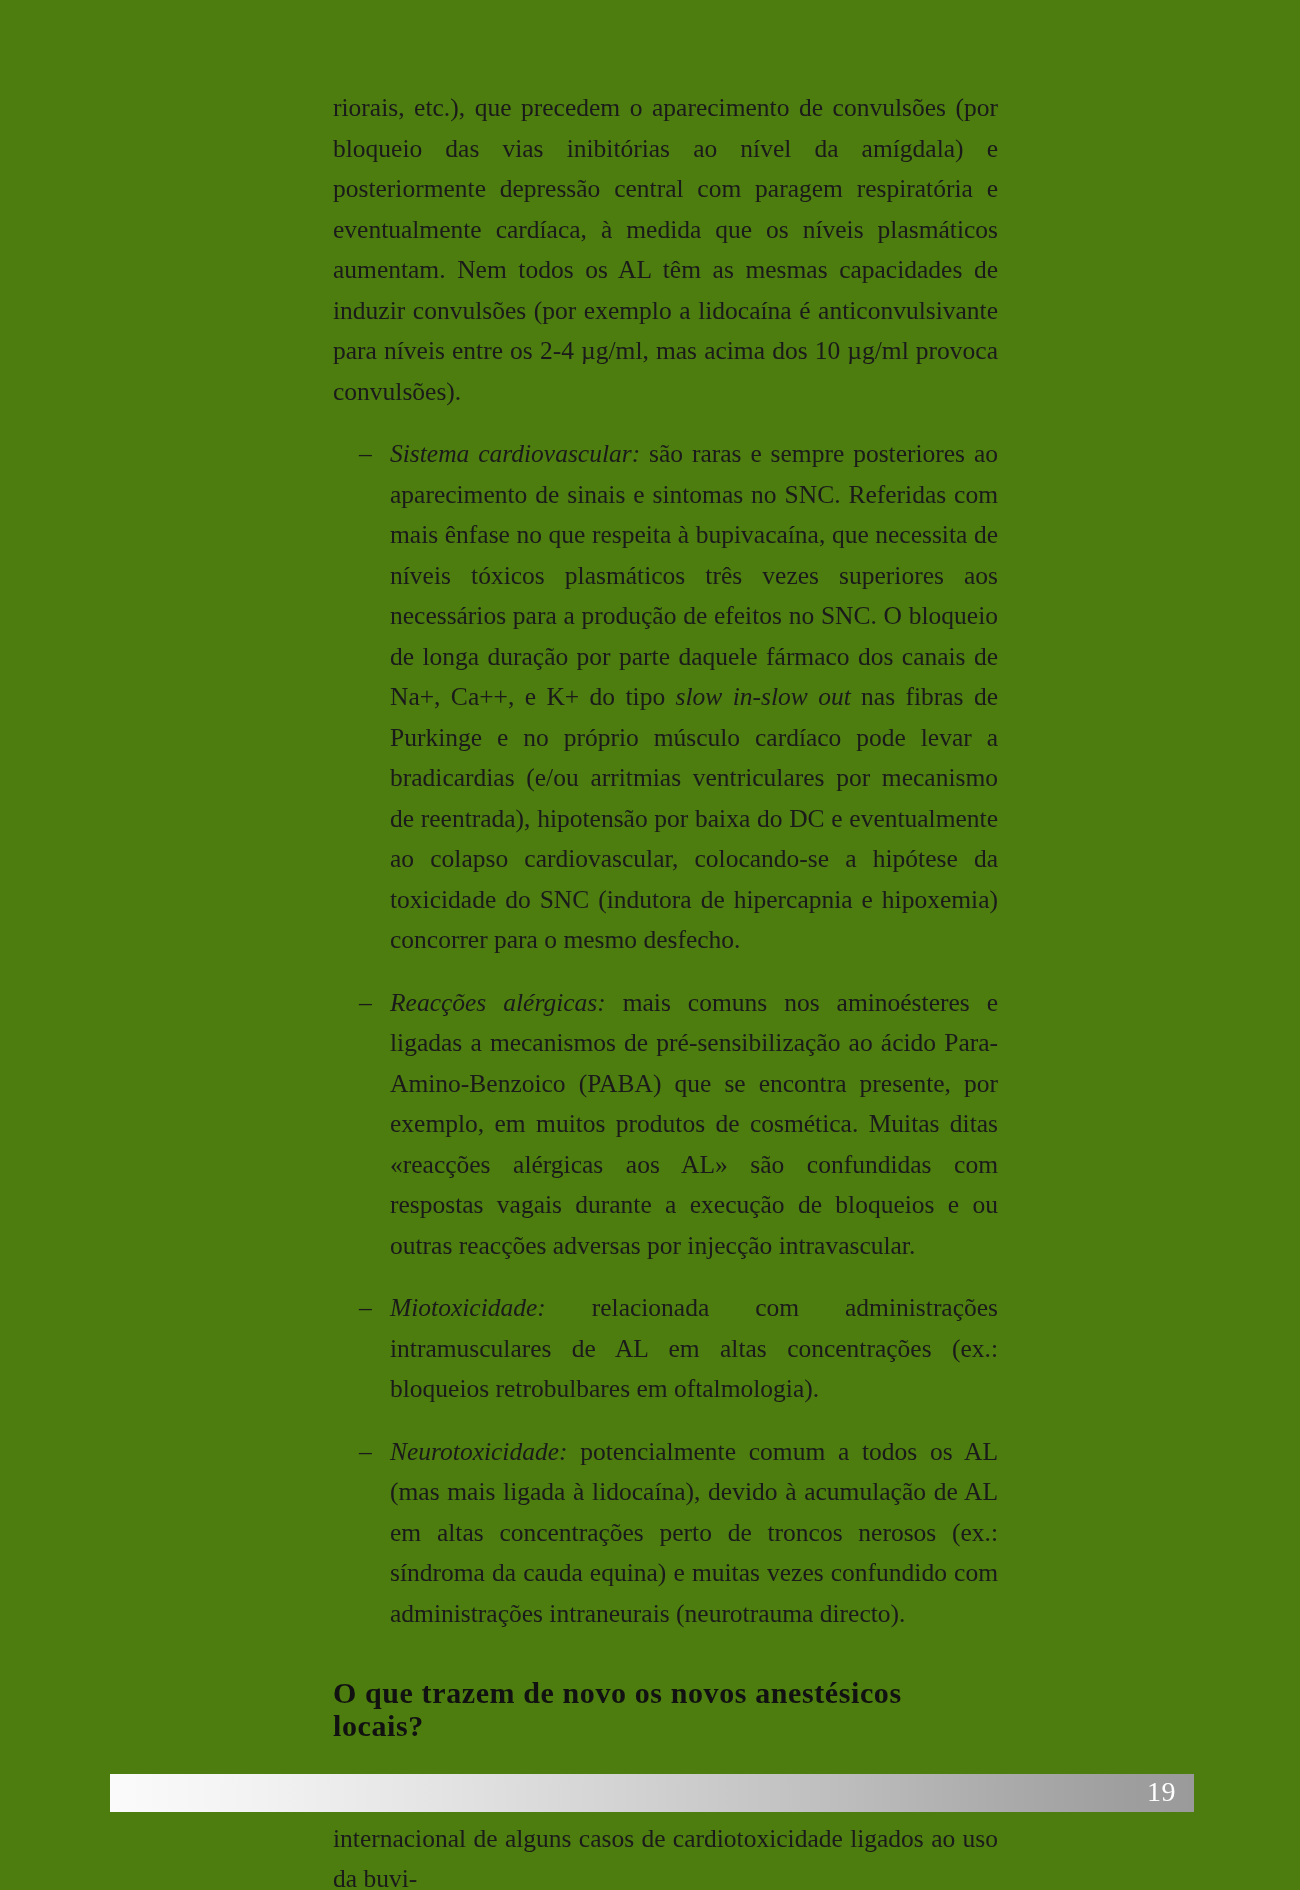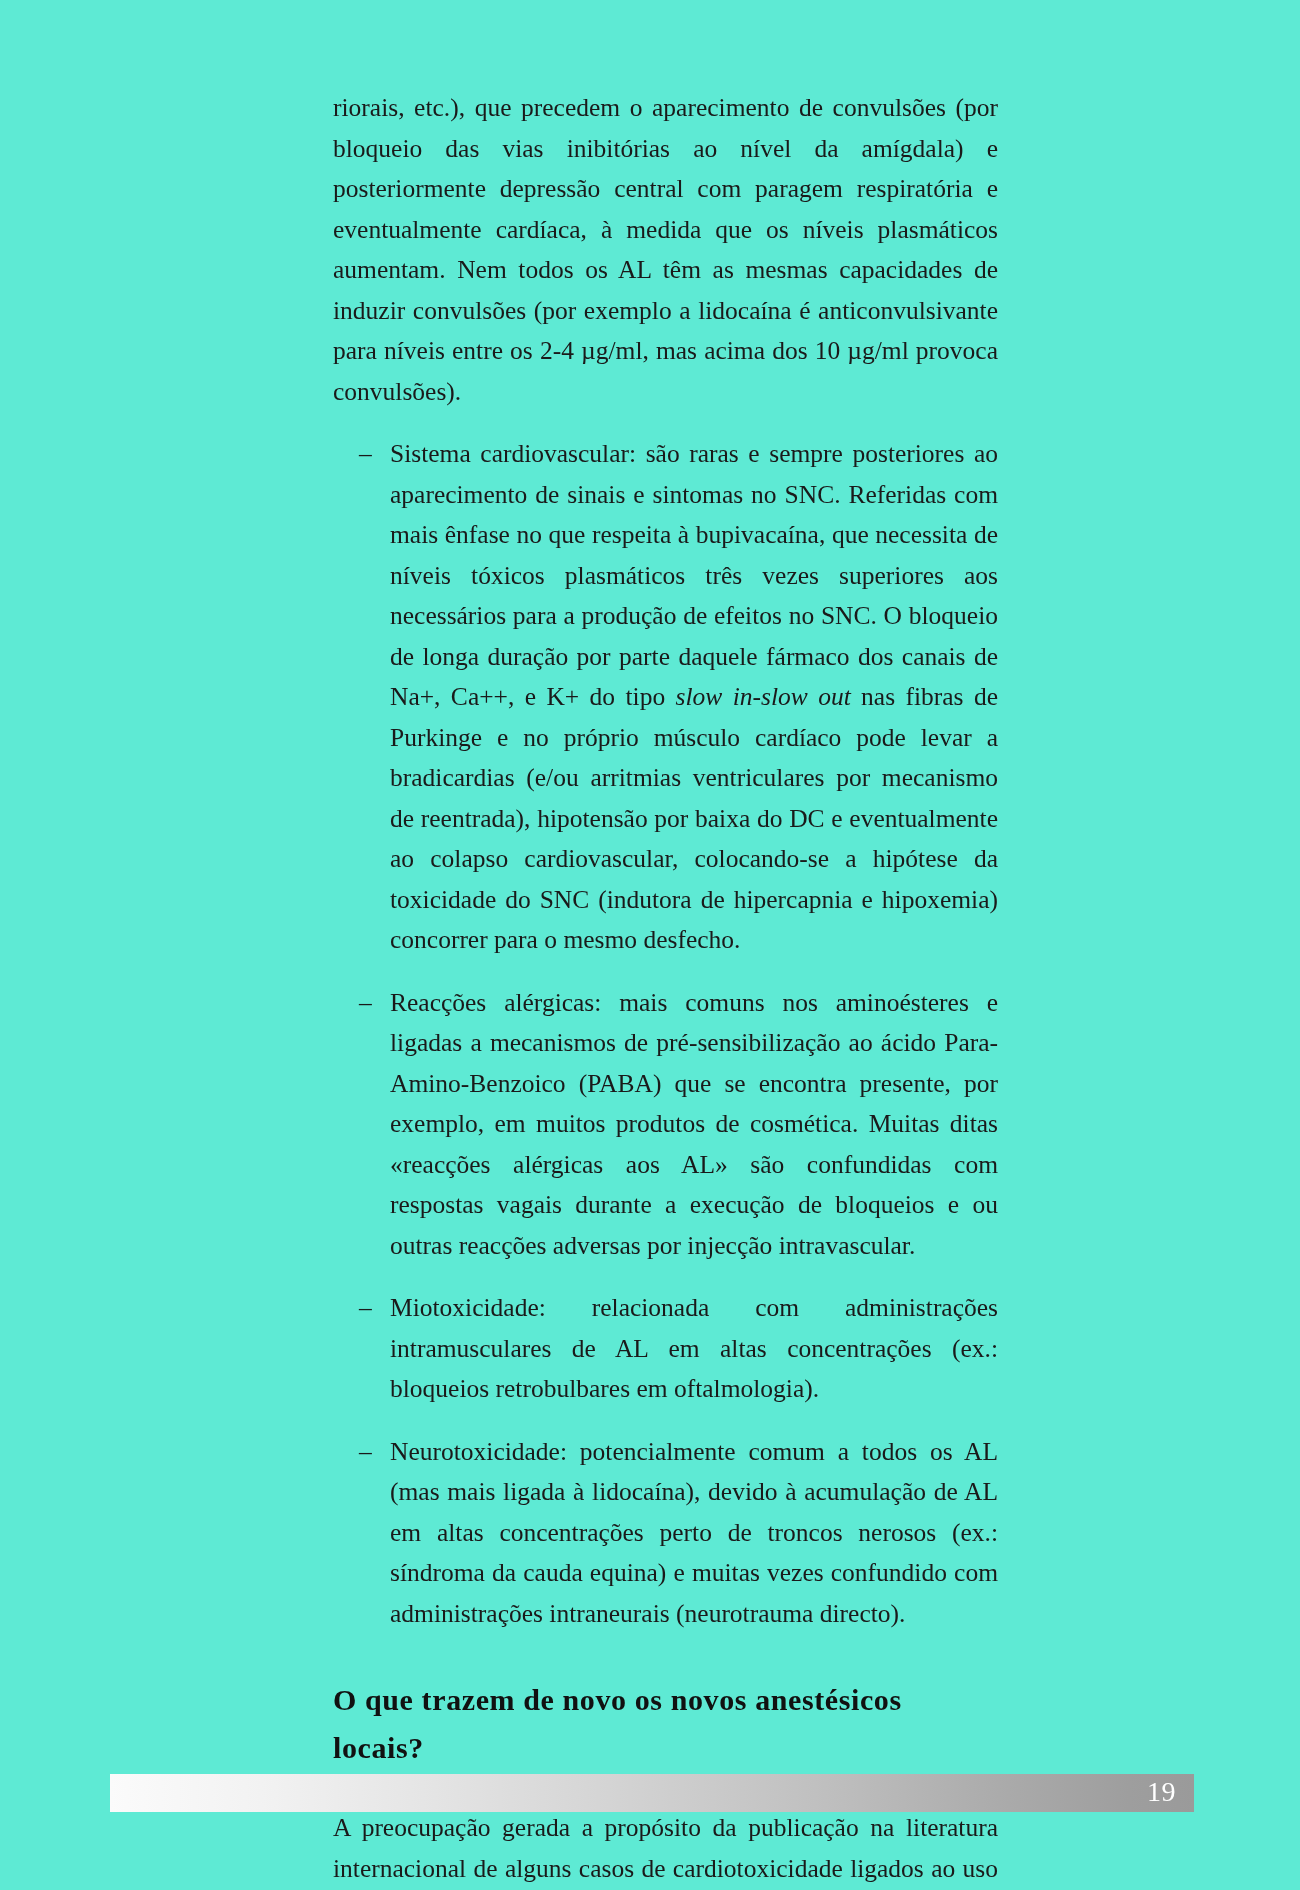--- a/index.html
+++ b/index.html
@@ -14,21 +14,21 @@
     font-family: "Liberation Serif", "DejaVu Serif", serif;
     color: #1a1a1a;
     overflow: hidden;
   }
 
   #page {
     position: absolute;
     left: 0; top: 0;
     width: 1300px;
     height: 1890px;
-    background: #5eead4;
+    background: #4d7c0f;
   }
 
   #content {
     position: absolute;
     left: 333px;
     top: 88px;
     width: 665px;
   }
 
   p.body-para,
@@ -53,26 +53,27 @@
     padding-left: 57px;
   }
   div.bullet .dash {
     position: absolute;
     left: 26px;
     top: 0;
     font-size: 25.5px;
     line-height: 40.5px;
   }
   div.bullet .lead {
+    font-style: italic;
   }
 
   h2.section-heading {
     margin: 0;
     font-size: 30px;
-    line-height: 48px;
+    line-height: 33px;
     font-weight: bold;
     letter-spacing: 0.6px;
     text-align: left;
     color: #111111;
     font-family: "Liberation Serif", "DejaVu Serif", serif;
   }
 
   .heading-gap-top { height: 42px; }
   .heading-gap-bottom { height: 36px; }
 

